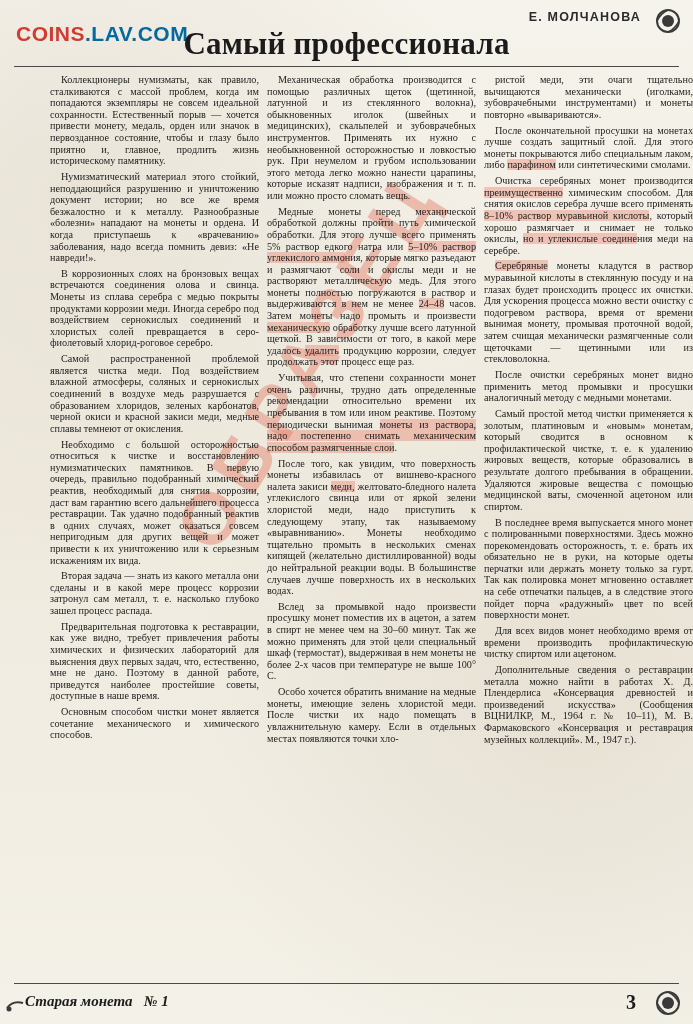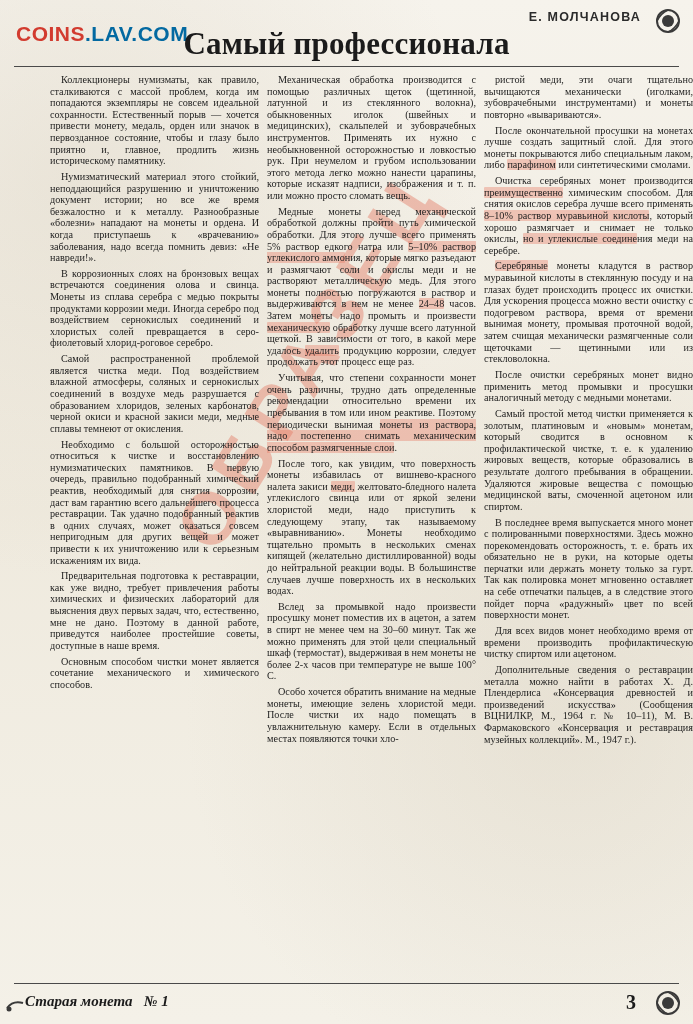--- a/index.html
+++ b/index.html
@@ -211,20 +211,21 @@
   <div class="stamp">ОБРАЗЕЦ</div>
 
   <div class="cols">
 
     <div class="col">
       <p>Коллекционеры нумизматы, как правило, сталкиваются с массой проблем, когда им попадаются экземпляры не совсем идеальной сохранности. Естественный порыв — хочется привести монету, медаль, орден или значок в первозданное состояние, чтобы и глазу было приятно и, главное, продлить жизнь историческому памятнику.</p>
       <p>Нумизматический материал этого стойкий, неподдающийся разрушению и уничтожению документ истории; но все же время безжалостно и к металлу. Разнообразные «болезни» нападают на монеты и ордена. И когда приступаешь к «врачеванию» заболевания, надо всегда помнить девиз: «Не навреди!».</p>
       <p>В коррозионных слоях на бронзовых вещах встречаются соединения олова и свинца. Монеты из сплава серебра с медью покрыты продуктами коррозии меди. Иногда серебро под воздействием сернокислых соединений и хлористых солей превращается в серо-фиолетовый хлорид-роговое серебро.</p>
       <p>Самой распространенной проблемой является чистка меди. Под воздействием влажной атмосферы, соляных и сернокислых соединений в воздухе медь разрушается с образованием хлоридов, зеленых карбонатов, черной окиси и красной закиси меди, медные сплавы темнеют от окисления.</p>
       <p>Необходимо с большой осторожностью относиться к чистке и восстановлению нумизматических памятников. В первую очередь, правильно подобранный химический реактив, необходимый для снятия коррозии, даст вам гарантию всего дальнейшего процесса реставрации. Так удачно подобранный реактив в одних случаях, может оказаться совсем непригодным для других вещей и может привести к их уничтожению или к серьезным искажениям их вида.</p>
+      <p>Вторая задача — знать из какого металла они сделаны и в какой мере процесс коррозии затронул сам металл, т. е. насколько глубоко зашел процесс распада.</p>
       <p>Предварительная подготовка к реставрации, как уже видно, требует привлечения работы химических и физических лабораторий для выяснения двух первых задач, что, естественно, мне не дано. Поэтому в данной работе, приведутся наиболее простейшие советы, доступные в наше время.</p>
       <p>Основным способом чистки монет является сочетание механического и химического способов.</p>
     </div>
 
     <div class="col">
       <p>Механическая обработка производится с помощью различных щеток (щетинной, латунной и из стеклянного волокна), обыкновенных иголок (швейных и медицинских), скальпелей и зубоврачебных инструментов. Применять их нужно с необыкновенной осторожностью и ловкостью рук. При неумелом и грубом использовании этого метода легко можно нанести царапины, которые исказят надписи, изображения и т. п. или можно просто сломать вещь.</p>
       <p>Медные монеты перед механической обработкой должны пройти путь химической обработки. Для этого лучше всего применять 5% раствор едкого натра или <span class="hl-pink">5–10% раствор углекислого аммо</span>ния, которые мягко разъедают и размягчают соли и окислы меди и не растворяют металлическую медь. Для этого монеты полностью погружаются в раствор и выдерживаются в нем не менее <span class="hl-pink">24–48</span> часов. Затем монеты надо промыть и произвести <span class="hl-pink">механическую</span> обработку лучше всего латунной щеткой. В зависимости от того, в какой мере удалось <span class="hl-pink">удалить</span> продукцию коррозии, следует продолжать этот процесс еще раз.</p>
       <p>Учитывая, что степени сохранности монет очень различны, трудно дать определенные рекомендации относительно времени их пребывания в том или ином реактиве. Поэтому периодически вынимая <span class="hl-pink">монеты из раствора, надо посте</span><span class="hl-pink">пенно снимать механическим спо</span><span class="hl-pink">собом размягченные слои</span>.</p>
       <p>После того, как увидим, что поверхность монеты избавилась от вишнево-красного налета закиси <span class="hl-pink">меди,</span> желтовато-бледного налета углекислого свинца или от яркой зелени хлористой меди, надо приступить к следующему этапу, так называемому «выравниванию». Монеты необходимо тщательно промыть в нескольких сменах кипящей (желательно дистиллированной) воды до нейтральной реакции воды. В большинстве случаев лучше поверхность их в нескольких водах.</p>
       <p>Вслед за промывкой надо произвести просушку монет поместив их в ацетон, а затем в спирт не менее чем на 30–60 минут. Так же можно применять для этой цели специальный шкаф (термостат), выдерживая в нем монеты не более 2-х часов при температуре не выше 100° С.</p>

